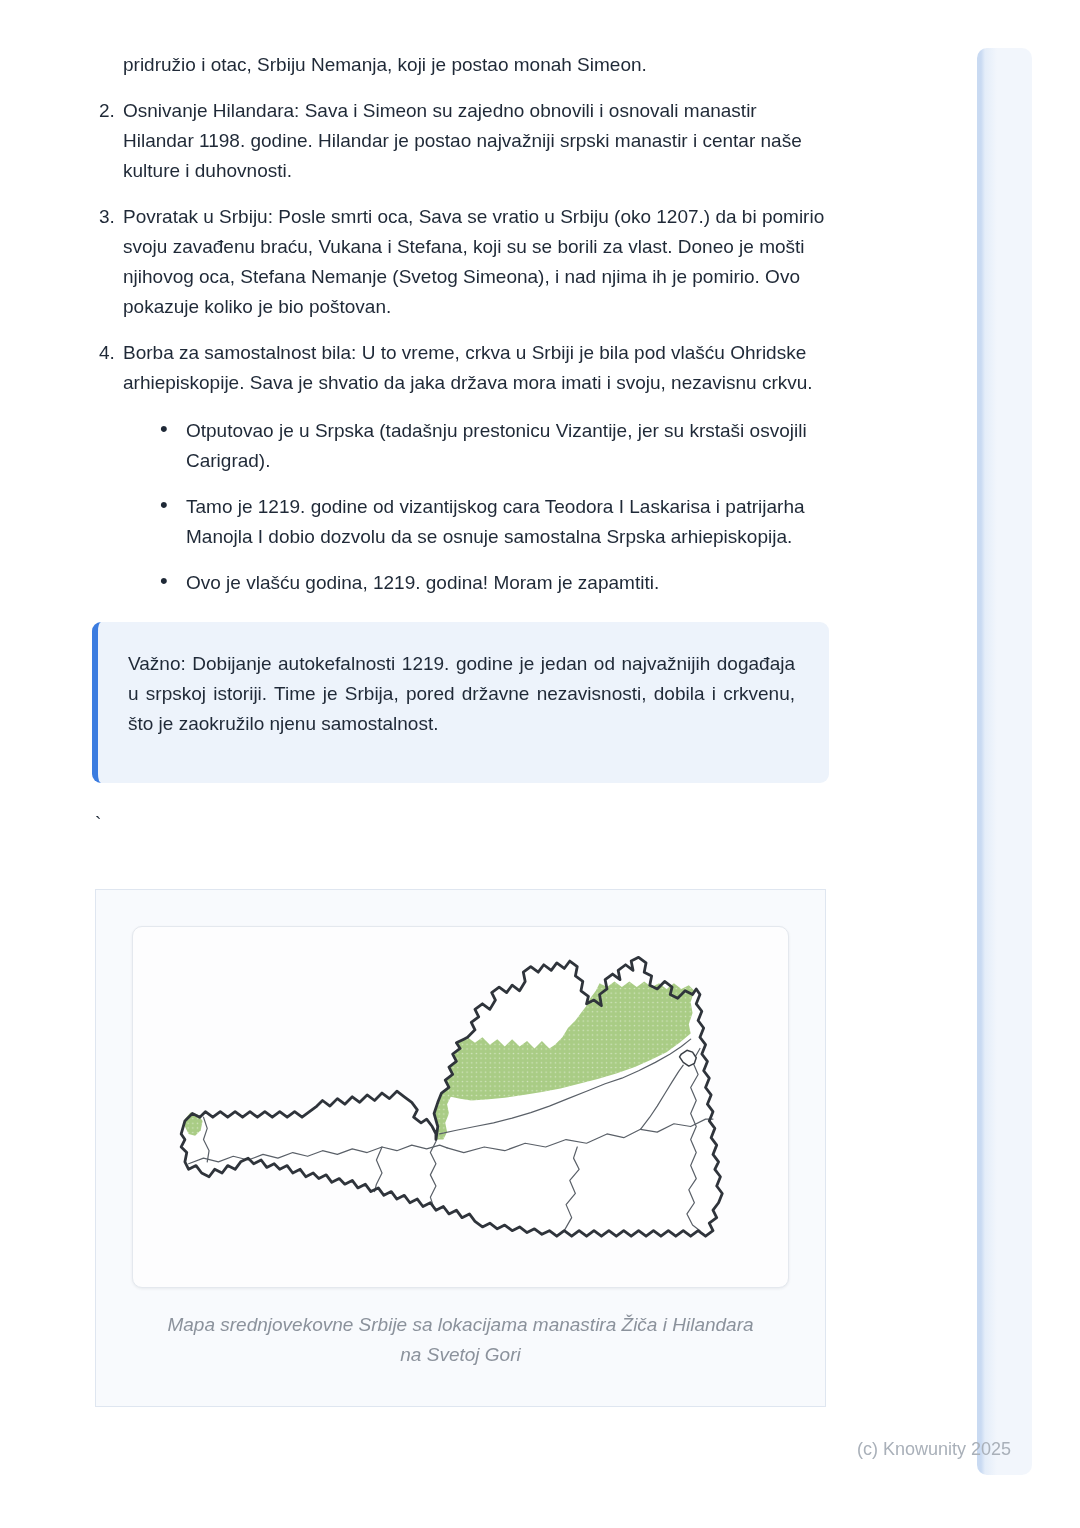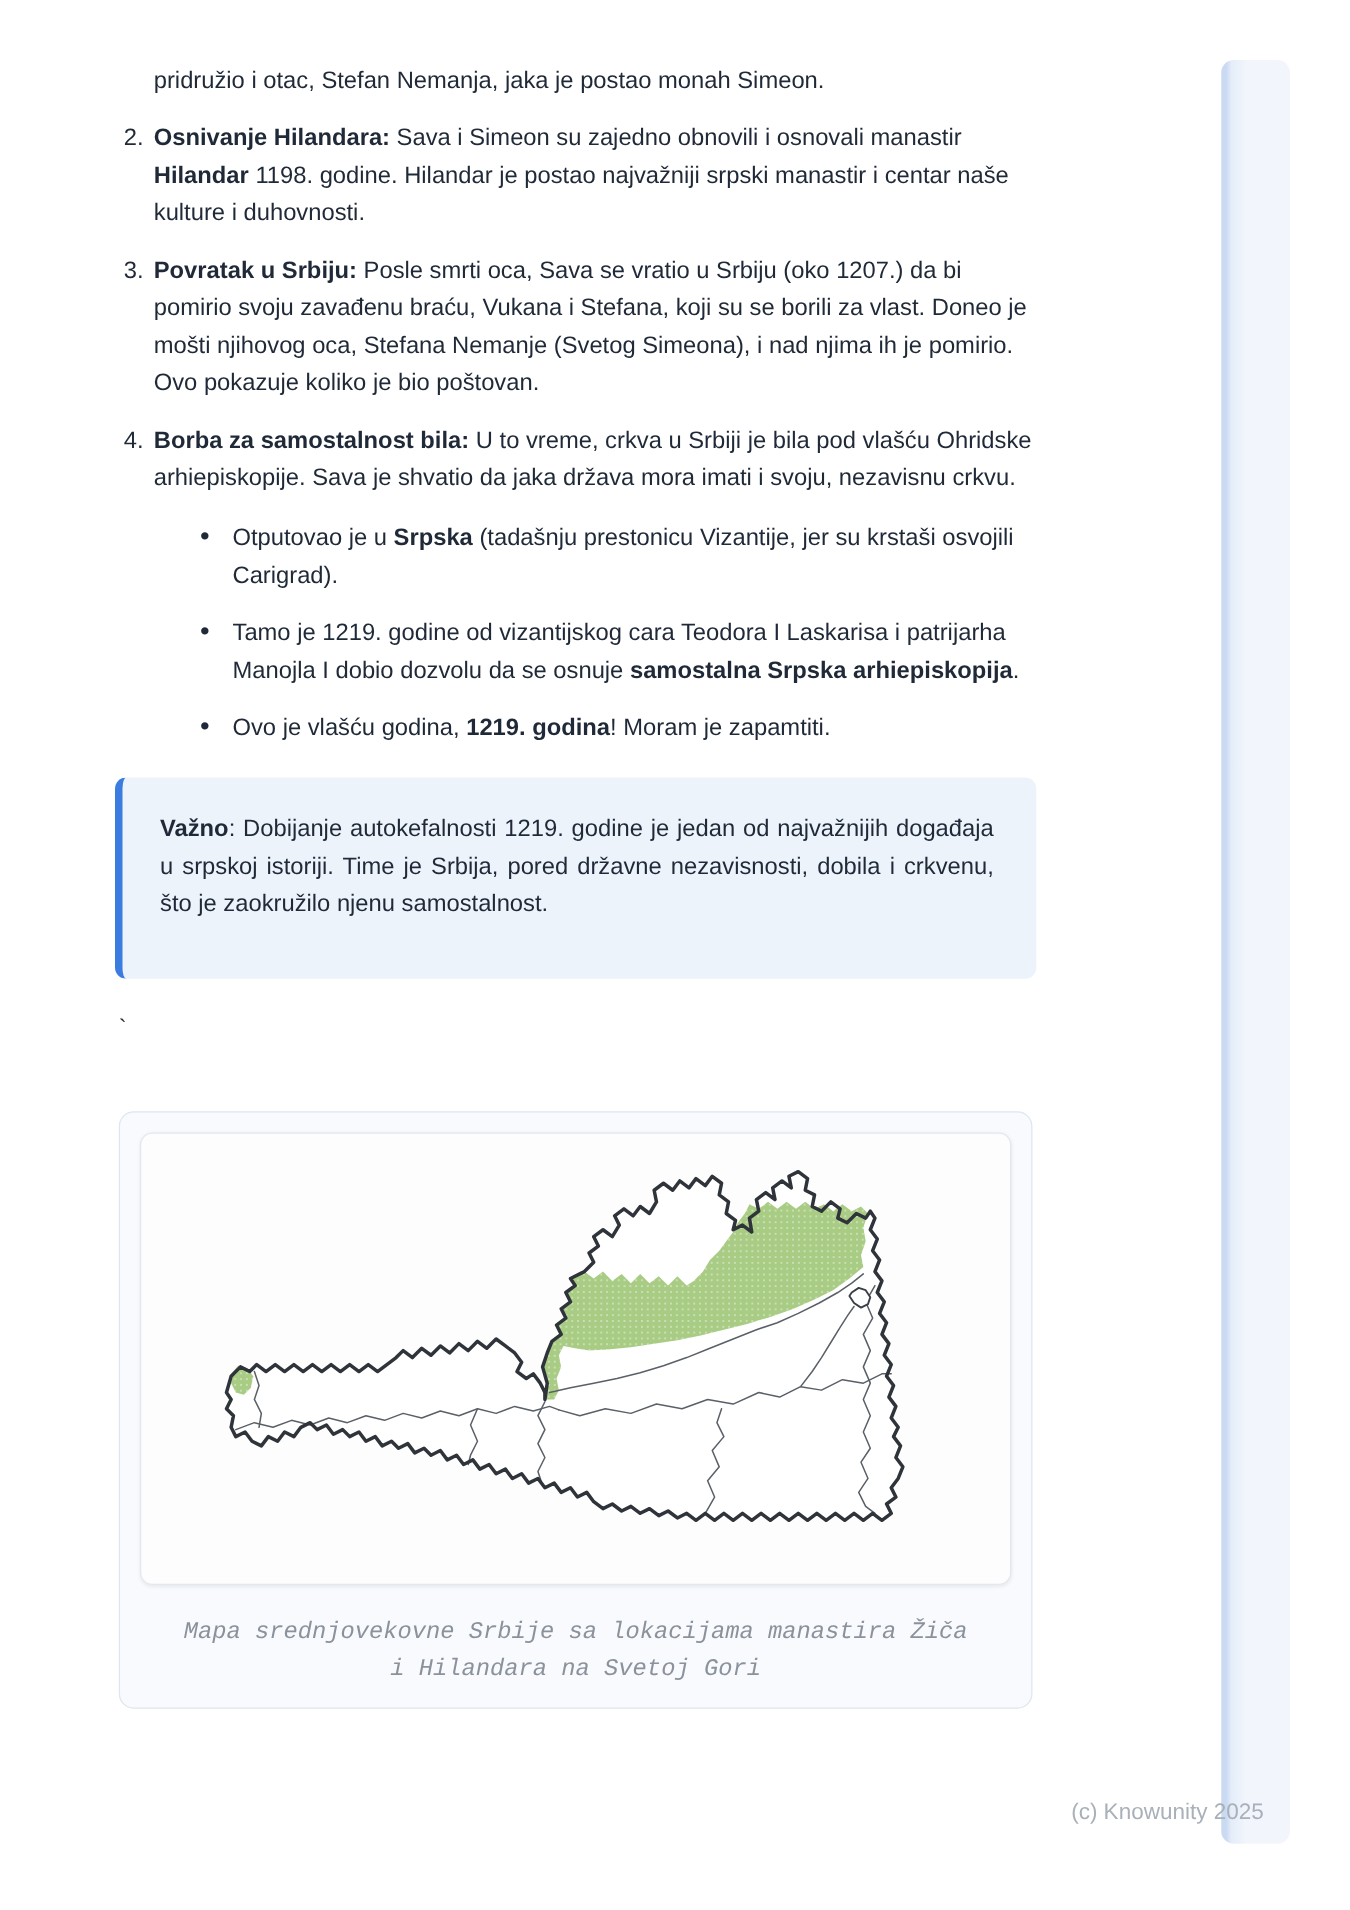--- a/index.html
+++ b/index.html
@@ -23,31 +23,31 @@
     color:var(--text);font-size:19px;line-height:30px;overflow:hidden;
   }
   .content{position:absolute;left:95px;top:50px;width:736px;}
   .intro{margin:0;padding-left:28px;}
   ol.num-list{list-style:none;margin:0;padding:0;}
   ol.num-list>li{position:relative;padding-left:28px;margin-top:16px;}
   .num{position:absolute;left:4px;top:0;}
   ul.sub{list-style:none;margin:18px 0 0 0;padding:0;}
   ul.sub>li{position:relative;padding-left:63px;margin-top:16px;}
   ul.sub>li .dot{position:absolute;left:37px;top:-2px;font-size:22px;}
-  .b{font-weight:700;}
+  .b{font-weight:400;}
   .callout{
     margin:24px 0 0 -3px;width:737px;box-sizing:border-box;
     background:var(--callout-bg);border-left:6px solid var(--accent);
     border-radius:9px;padding:27px 34px 44px 30px;text-align:justify;
   }
   .stray{margin:26px 0 0 0;height:30px;}
   .figure-card{
     margin-top:50px;width:731px;box-sizing:border-box;
     background:var(--card-bg);border:1px solid var(--card-border);
-    border-radius:12px;padding:16px;font-family:Liberation Mono, monospace;
+    border-radius:0;padding:36px;
   }
   .map-panel{
     box-sizing:border-box;height:362px;background:#fdfdfe;
     border:1px solid #e4e8ee;border-radius:10px;
     box-shadow:0 1px 3px rgba(16,24,40,.07);
     display:flex;align-items:center;justify-content:center;padding:8px;
   }
   .map-panel svg{height:100%;display:block;}
   .caption{
     margin-top:22px;text-align:center;font-style:italic;
@@ -58,21 +58,21 @@
     position:absolute;left:977px;top:48px;width:55px;height:1427px;z-index:1;
     border-radius:10px;
     background:linear-gradient(90deg,var(--panel-edge) 0px,var(--panel-edge) 4px,#e4edf9 8px,var(--panel-bg) 20px);
   }
 </style>
 </head>
 <body>
 
 <div class="content">
 
-  <p class="intro"><span>pridružio i otac, Stefan Nemanja, jaka je postao monah Simeon.</span></p>
+  <p class="intro"><span>pridružio i otac, Srbiju Nemanja, koji je postao monah Simeon.</span></p>
 
   <ol class="num-list">
     <li>
       <span class="num">2.</span>
       <span><span class="b">Osnivanje Hilandara:</span><span> Sava i Simeon su zajedno obnovili i osnovali manastir </span><span class="b">Hilandar</span><span> 1198. godine. Hilandar je postao najvažniji srpski manastir i centar naše kulture i duhovnosti.</span></span>
     </li>
     <li>
       <span class="num">3.</span>
       <span><span class="b">Povratak u Srbiju:</span><span> Posle smrti oca, Sava se vratio u Srbiju (oko 1207.) da bi pomirio svoju zavađenu braću, Vukana i Stefana, koji su se borili za vlast. Doneo je mošti njihovog oca, Stefana Nemanje (Svetog Simeona), i nad njima ih je pomirio. Ovo pokazuje koliko je bio poštovan.</span></span>
     </li>

